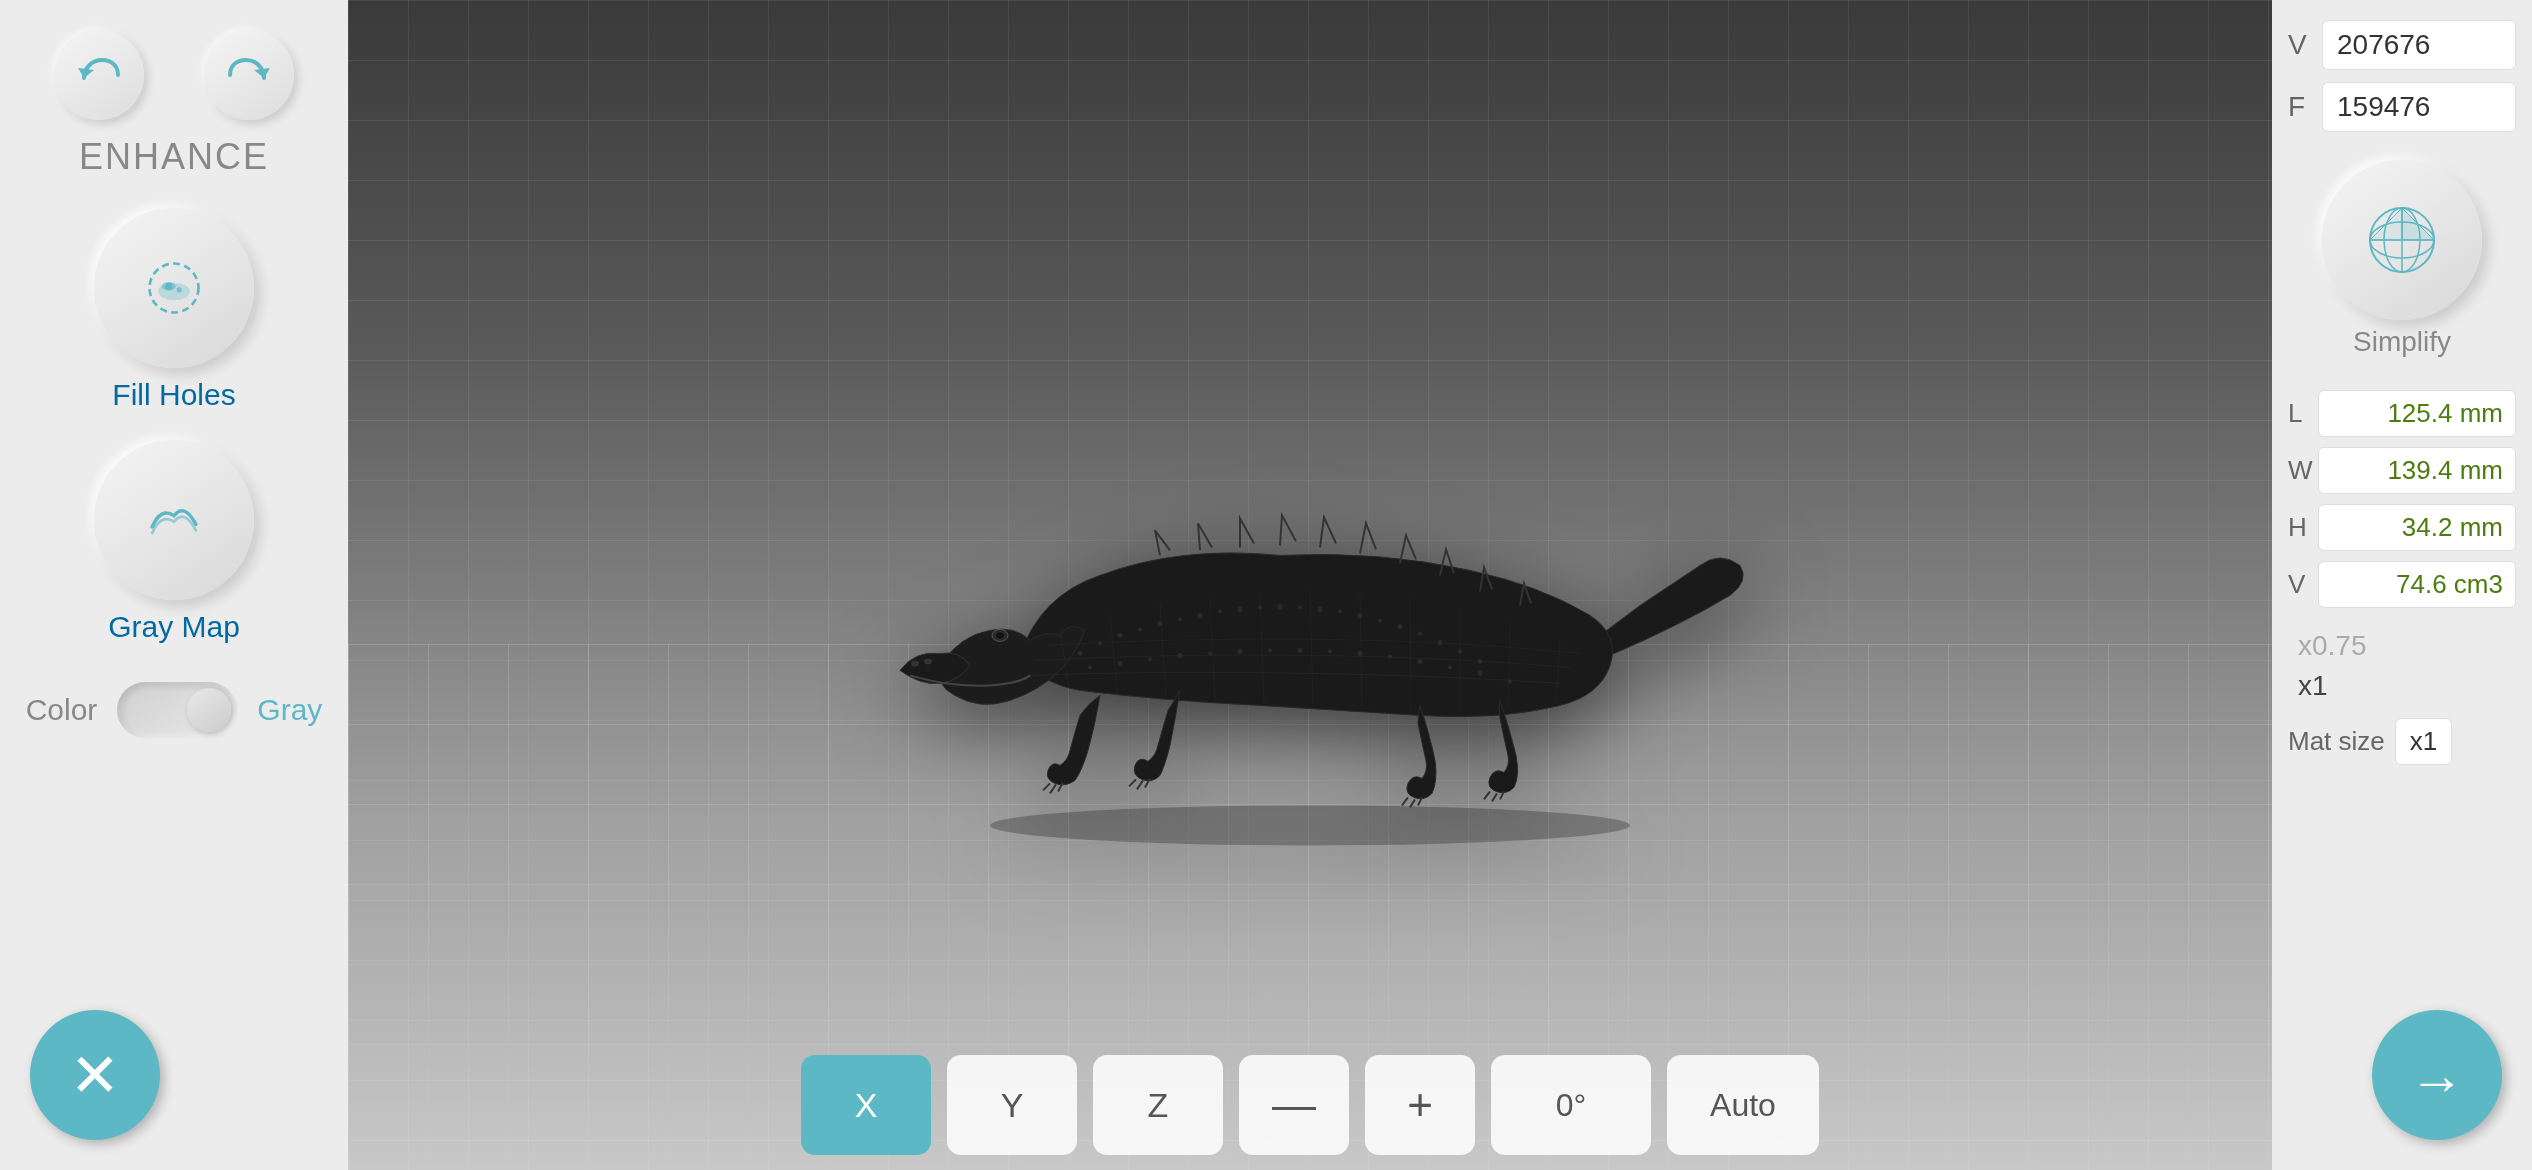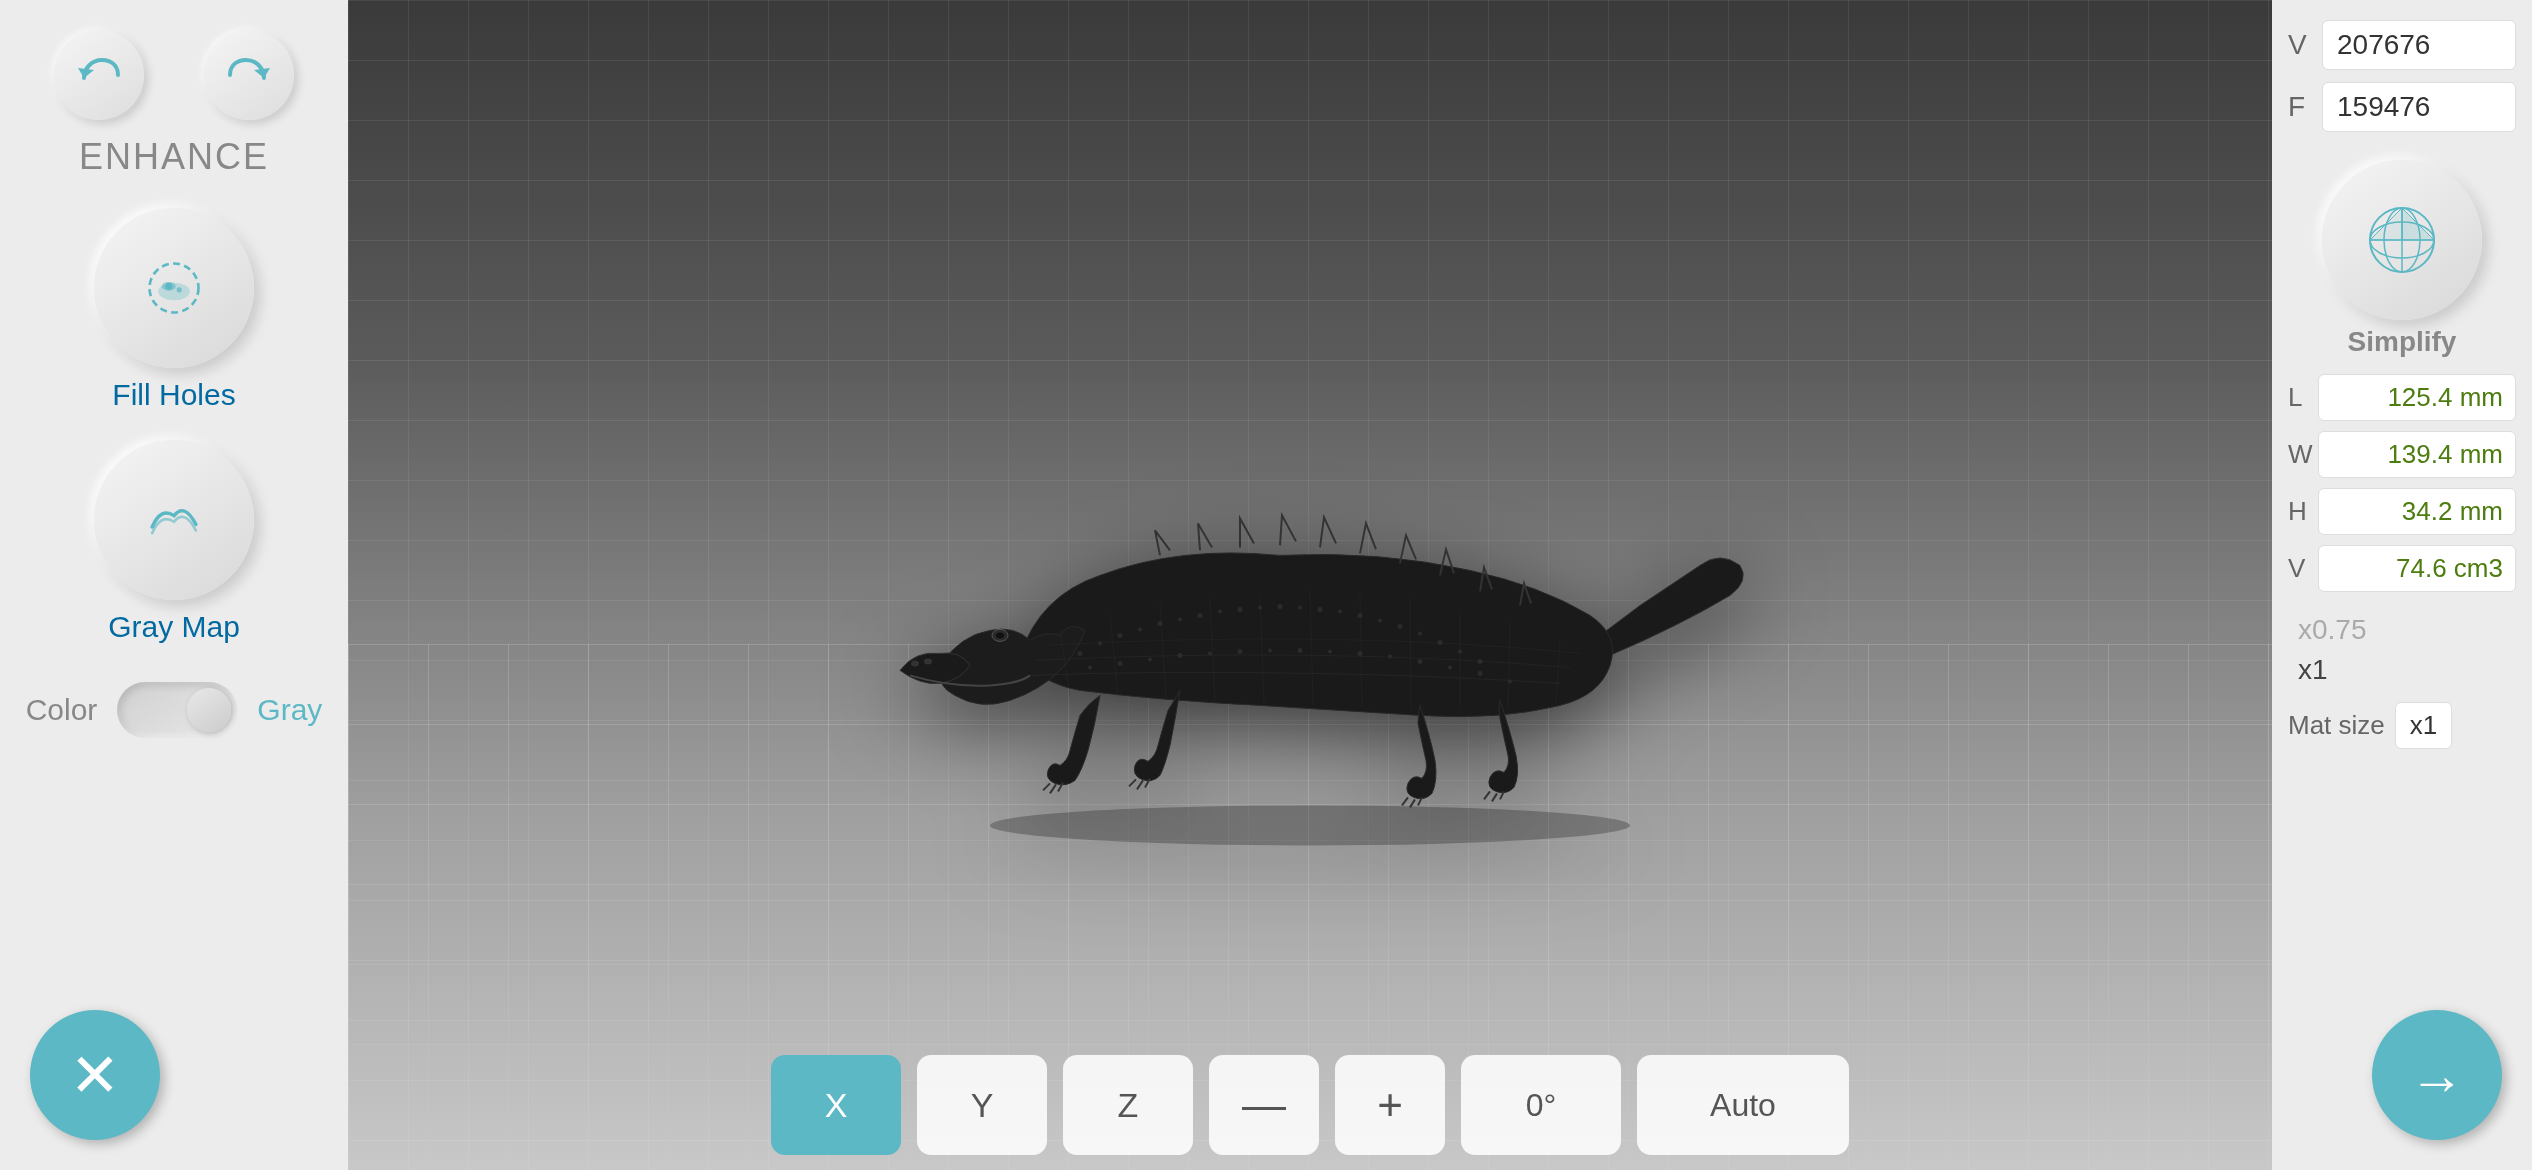--- a/index.html
+++ b/index.html
@@ -249,21 +249,21 @@
       background: rgba(255,255,255,0.85);
       display: flex;
       align-items: center;
       justify-content: center;
       font-size: 32px;
       color: #555;
       margin: 0 8px;
     }
 
     .auto-btn {
-      width: 212px;
+      width: 152px;
       height: 100px;
       border-radius: 14px;
       background: rgba(255,255,255,0.85);
       border: none;
       cursor: pointer;
       font-size: 32px;
       color: #555;
       margin: 0 8px;
     }
 
@@ -327,22 +327,21 @@
       align-items: center;
       justify-content: center;
       cursor: pointer;
       border: none;
       margin: 16px 0 6px;
     }
 
     .simplify-label {
       font-size: 28px;
       color: #888;
-      margin-bottom: 16px;
-      font-weight: bold;
+      margin-bottom: 32px;
     }
 
     .dim-row {
       display: flex;
       align-items: center;
       width: 100%;
       margin-bottom: 10px;
       gap: 8px;
     }
 

